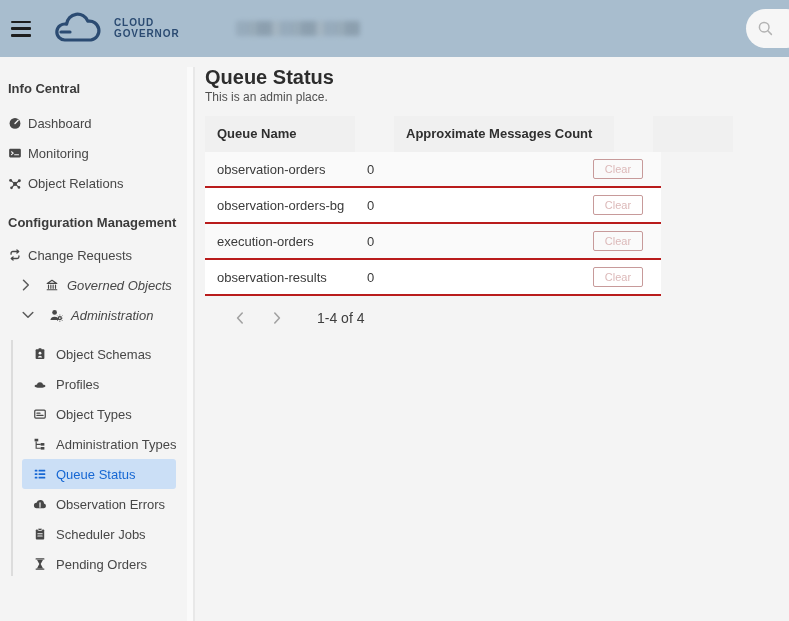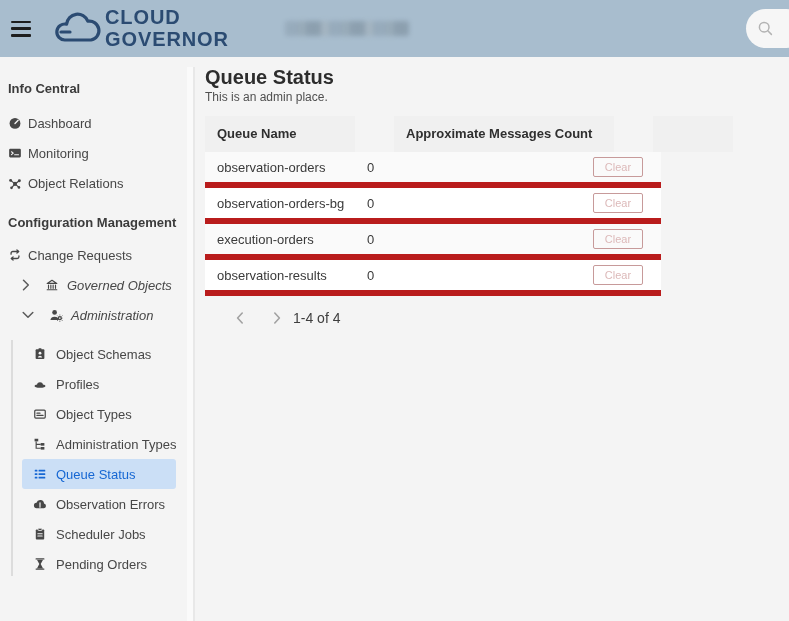--- a/index.html
+++ b/index.html
@@ -8,21 +8,21 @@
   }
   *{box-sizing:border-box;}
   body{margin:0;font-family:"Liberation Sans","DejaVu Sans",sans-serif;background:#fff;}
   .app{position:relative;width:789px;height:621px;overflow:hidden;background:var(--page-bg);color:#454545;}
 
   
   .header{position:absolute;left:0;top:0;width:789px;height:57px;background:var(--header-bg);display:flex;align-items:center;}
   .hamburger{margin-left:11px;width:20px;height:16px;display:flex;flex-direction:column;justify-content:space-between;cursor:pointer;background:none;border:none;padding:0;}
   .hamburger span{display:block;height:2.6px;background:#1e1e1e;border-radius:1px;}
   .logo-svg{margin-left:17px;}
-  .brand{margin-left:3px;color:var(--brand);font-weight:bold;font-size:20px;letter-spacing:.9px;line-height:1.06;}
+  .brand{margin-left:12px;color:var(--brand);font-weight:bold;font-size:10px;letter-spacing:.9px;line-height:1.06;}
   .redacted{margin-left:56px;width:124px;height:15px;border-radius:2px;opacity:.75;
     background:repeating-linear-gradient(90deg,#63758455 0 13px,#93a5b2 13px 21px,#6b7c8a99 21px 36px,#a3b2bd 36px 44px);
     filter:blur(2.5px);}
   .search-pill{position:absolute;right:-17px;top:9px;width:60px;height:39px;border-radius:20px;background:#f6f6f6;display:flex;align-items:center;padding-left:11px;cursor:pointer;}
 
   
   .sidebar{position:absolute;left:0;top:57px;bottom:0;width:195px;background:var(--page-bg);font-size:13px;margin-top:10px;}
   .gutter{position:absolute;right:2px;top:0;bottom:0;width:6px;background:#fafafa;}
   .gutter-line{position:absolute;right:0;top:0;bottom:0;width:2px;background:#e8e8e8;}
   .sec-title{margin:14px 0 12px 8px;font-weight:bold;font-size:13px;color:#3b3b3b;}
@@ -39,30 +39,30 @@
   .nav-item.selected{background:var(--accent-bg);color:var(--accent);}
   .lbl{white-space:nowrap;}
 
   
   .main{position:absolute;left:195px;top:57px;right:0;bottom:0;padding:8px 0 0 10px;}
   .page-title{margin:0;font-size:20px;font-weight:bold;color:#2d2d2d;line-height:24px;}
   .page-sub{margin-top:0;font-size:12px;color:#4f4f4f;line-height:17px;}
   .qtable{margin-top:10px;width:456px;}
   .thead{display:grid;grid-template-columns:150px 220px 80px;column-gap:3px;gap:39px;}
   .th{background:#f0f0f0;height:36px;line-height:36px;padding-left:12px;font-weight:bold;font-size:13px;color:#2f2f2f;white-space:nowrap;}
-  .trow{display:grid;grid-template-columns:150px 220px 86px;align-items:center;height:36px;border-bottom:6px solid #b91c1c;background:#fff;}
+  .trow{display:grid;grid-template-columns:150px 220px 86px;align-items:center;height:36px;border-bottom:2px solid #b91c1c;background:#fff;}
   .trow.odd{background:#fafafa;}
   .td{padding-left:12px;font-size:13px;color:#3a3a3a;white-space:nowrap;}
   .td.actions{display:flex;justify-content:center;padding-left:0;}
   .clear-btn{font-family:inherit;font-size:11px;color:var(--danger-text);background:transparent;border:1px solid var(--danger-border);border-radius:2px;padding:3px 11px;cursor:pointer;}
   .pager{margin-top:7px;height:30px;display:flex;align-items:center;}
   .pg-btn{width:24px;height:24px;background:none;border:none;padding:0;display:flex;align-items:center;justify-content:center;color:#a2a2a2;cursor:pointer;}
   .pg-btn.prev{margin-left:23px;}
   .pg-btn.next{margin-left:13px;}
-  .pg-label{margin-left:4px;font-size:14px;color:#3e3e3e;}
+  .pg-label{margin-left:28px;font-size:14px;color:#3e3e3e;}
 
   svg{display:block;}
 </style>
 </head>
 <body>
 
 <div class="app">
 
   <div class="header">
     <button class="hamburger" aria-label="menu">

